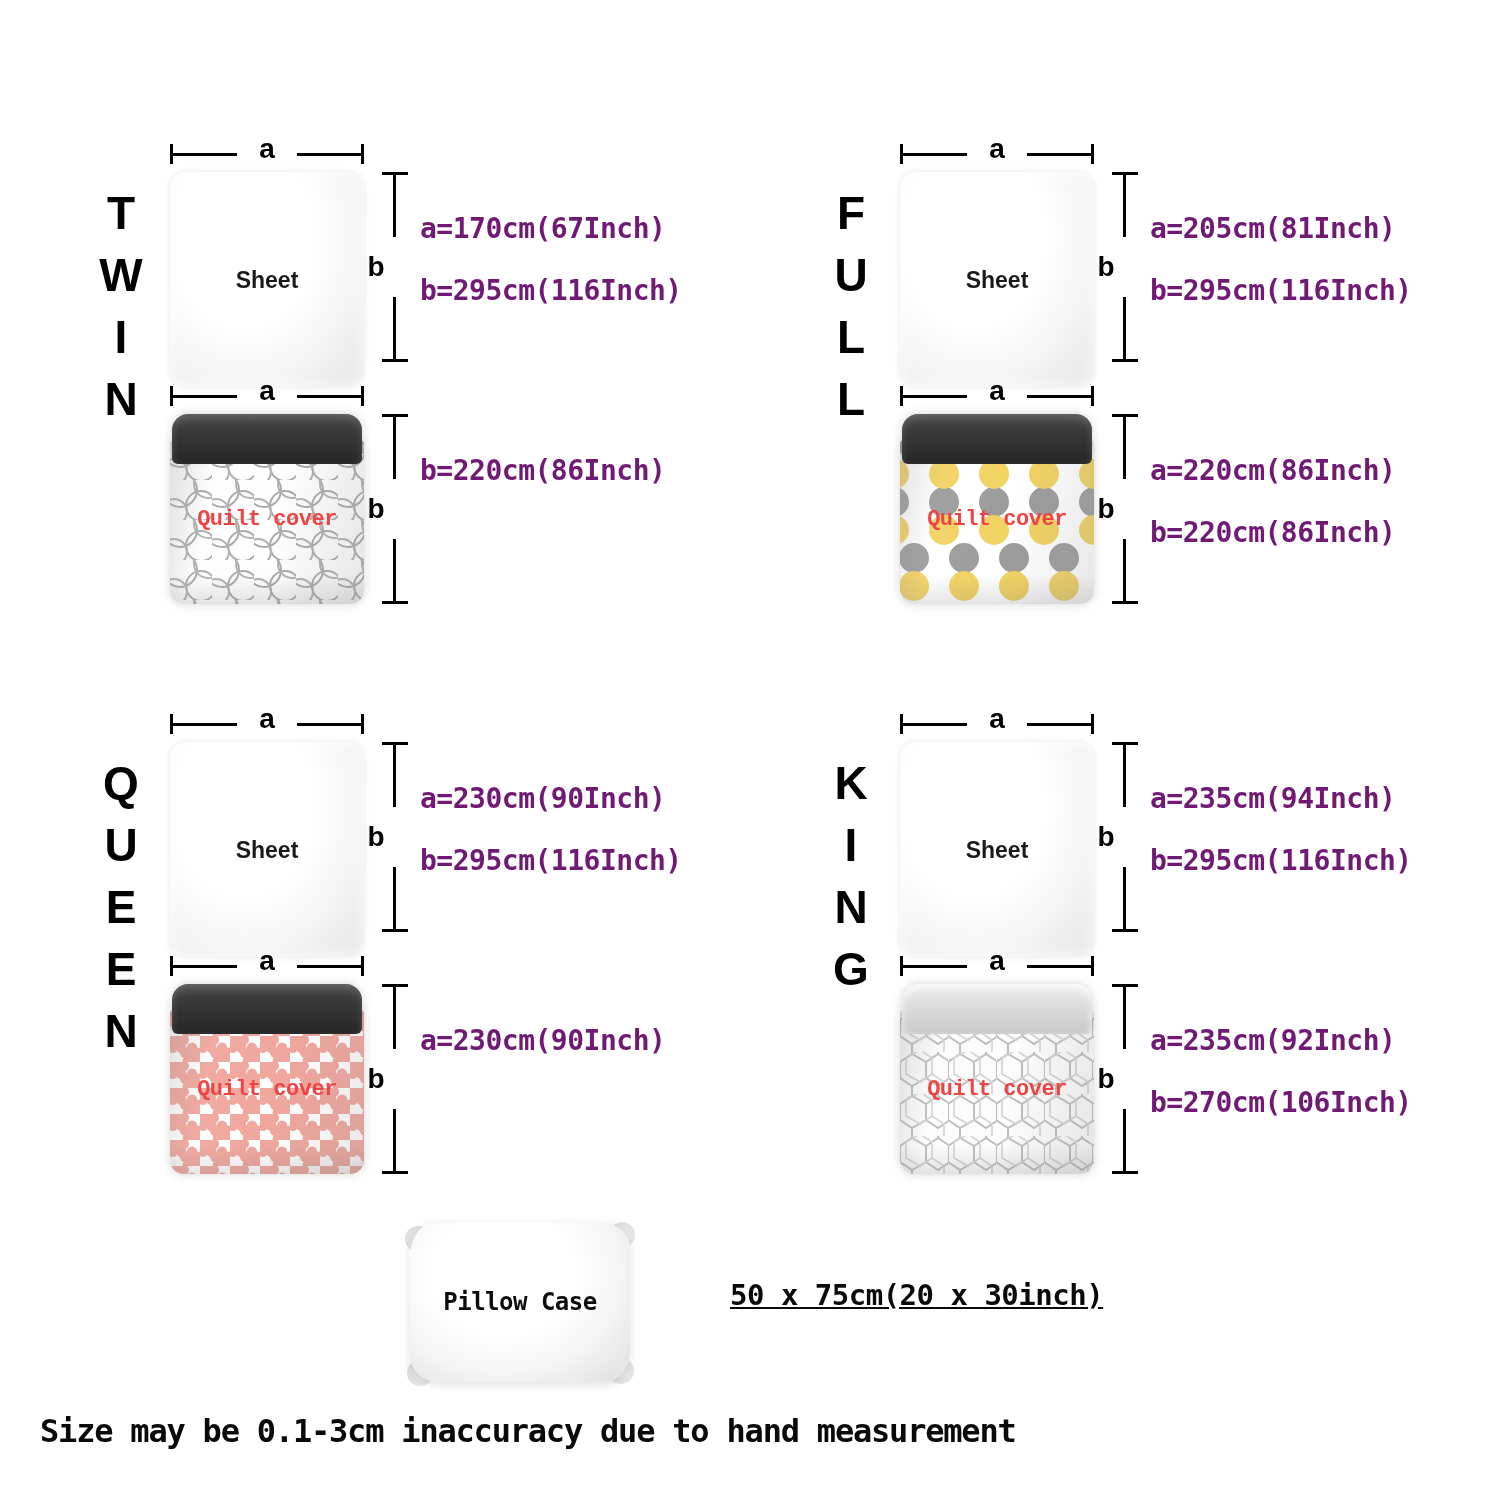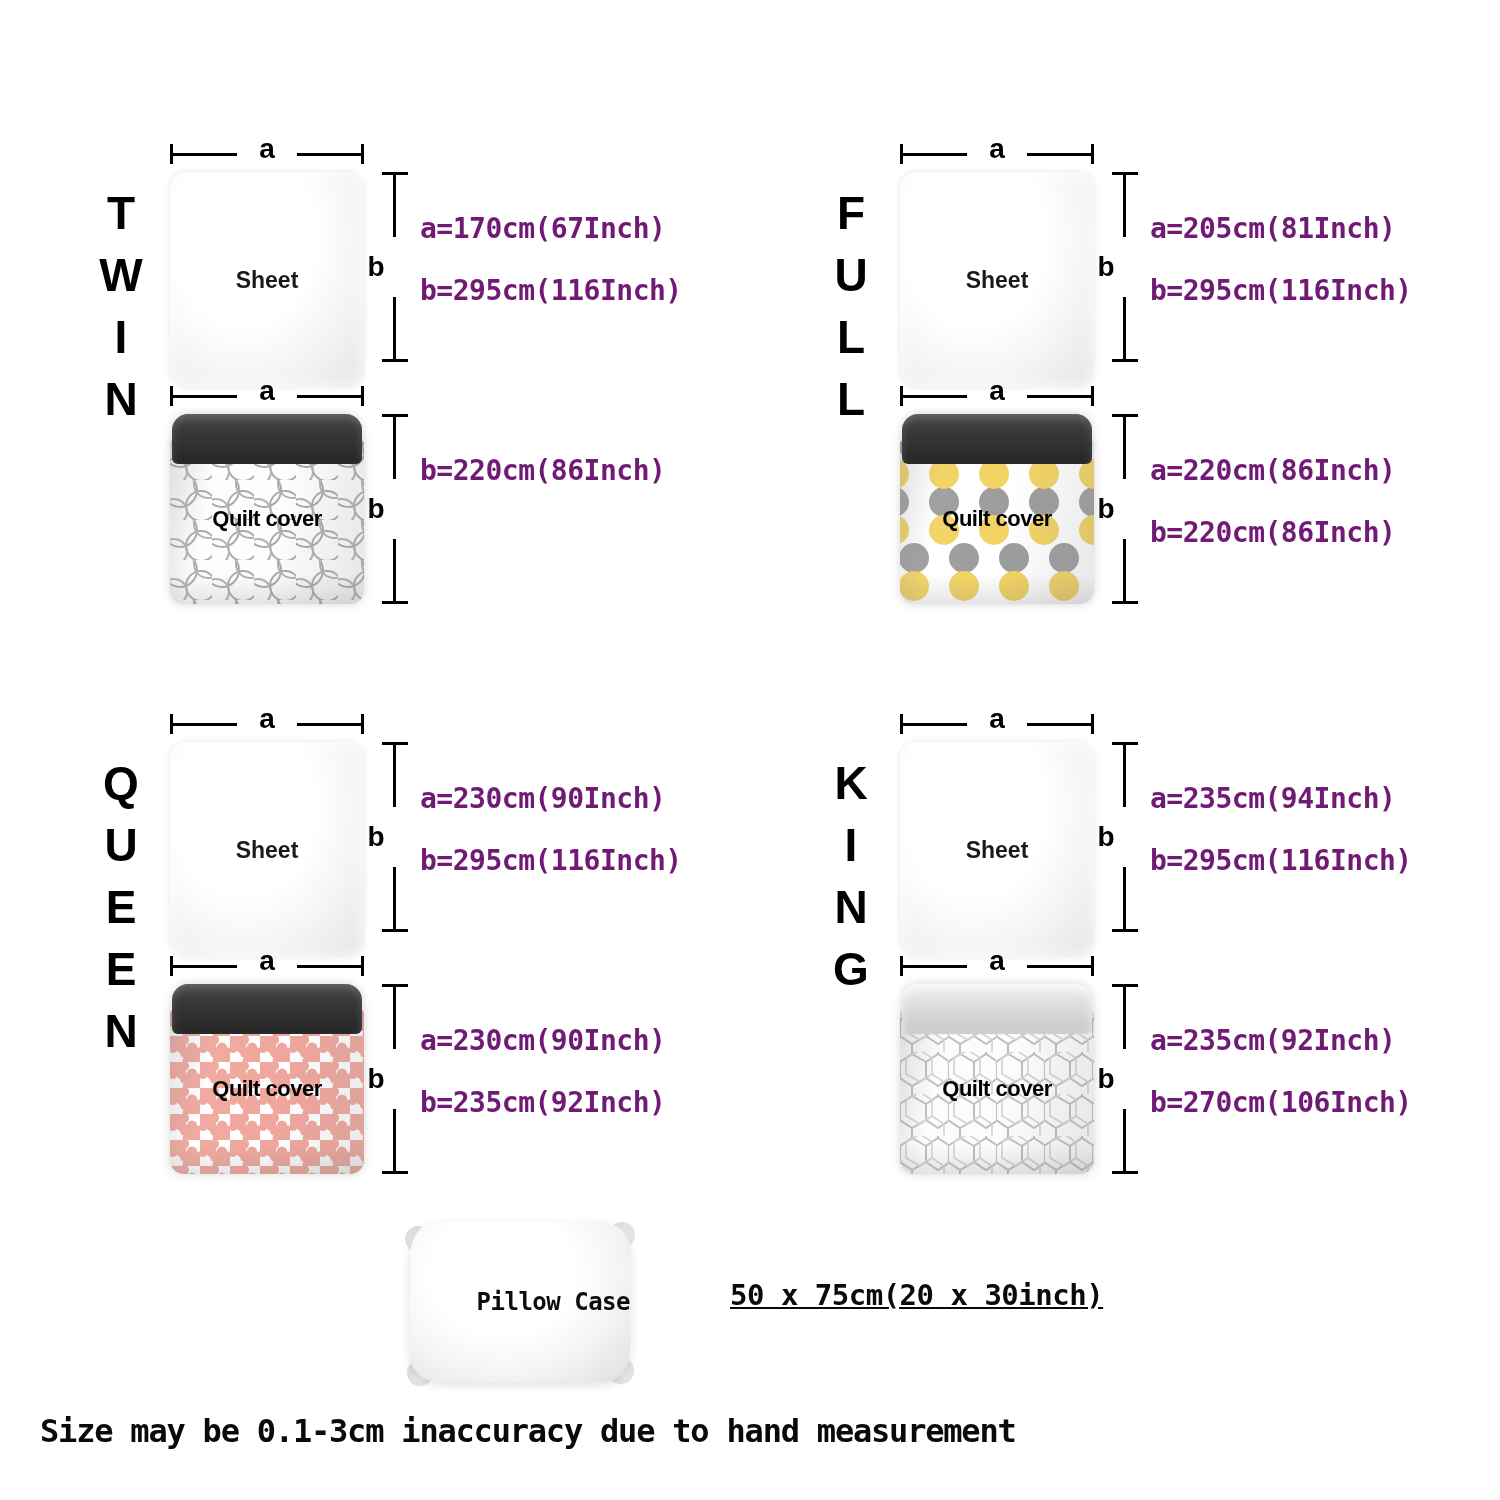--- a/index.html
+++ b/index.html
@@ -176,24 +176,24 @@
   }
   .quilt-pillow.light {
     background: linear-gradient(to bottom, #f0f0f0 0%, #e2e2e2 30%, #d2d2d2 72%, #cacaca 100%);
     box-shadow: inset 0 4px 8px rgba(255,255,255,0.7);
   }
   .quilt-label {
     position: absolute;
     left: 0; right: 0; top: 55%;
     transform: translateY(-50%);
     text-align: center;
-    font-family: Liberation Sans, sans-serif;
+    font-family: Liberation Mono, monospace;
     font-weight: bold;
     font-size: 22px;
-    color: #000000;
+    color: #ef4444;
     z-index: 5;
     letter-spacing: -0.5px;
   }
 
   
   #pillowcase-row { position: absolute; left: 410px; top: 1222px; }
   .pillow-shape {
     position: absolute; left: 0; top: 0;
     width: 220px; height: 160px;
   }
@@ -211,21 +211,21 @@
     border-radius: 50%;
   }
   .pc-tl { left: -5px; top: 4px; }
   .pc-tr { right: -5px; top: 0px; }
   .pc-bl { left: -3px; bottom: -4px; }
   .pc-br { right: -4px; bottom: -2px; }
   .pillow-label {
     position: absolute;
     left: 0; right: 0; top: 50%;
     transform: translateY(-50%);
-    text-align: right;
+    text-align: center;
     font-family: "DejaVu Sans Mono", monospace;
     font-weight: bold;
     font-size: 24px;
     color: #0d0d0d;
     z-index: 3;
     letter-spacing: -0.5px;
   }
   #pillowcase-measure {
     position: absolute;
     left: 320px; top: 56px;
@@ -511,21 +511,20 @@
       </div>
       <div class="dim-b">
         <span class="cap-t"></span>
         <span class="bar-t"></span>
         <span class="dim-label">b</span>
         <span class="bar-b"></span>
         <span class="cap-b"></span>
       </div>
       <div class="measures">
         <div>a=230cm(90Inch)</div>
-        <div>b=235cm(92Inch)</div>
       </div>
     </div>
   </div>
 </div>
 
 <div class="size-block" id="block-king">
   <div class="size-letters" id="letters-king">
     <span>K</span>
     <span>I</span>
     <span>N</span>

